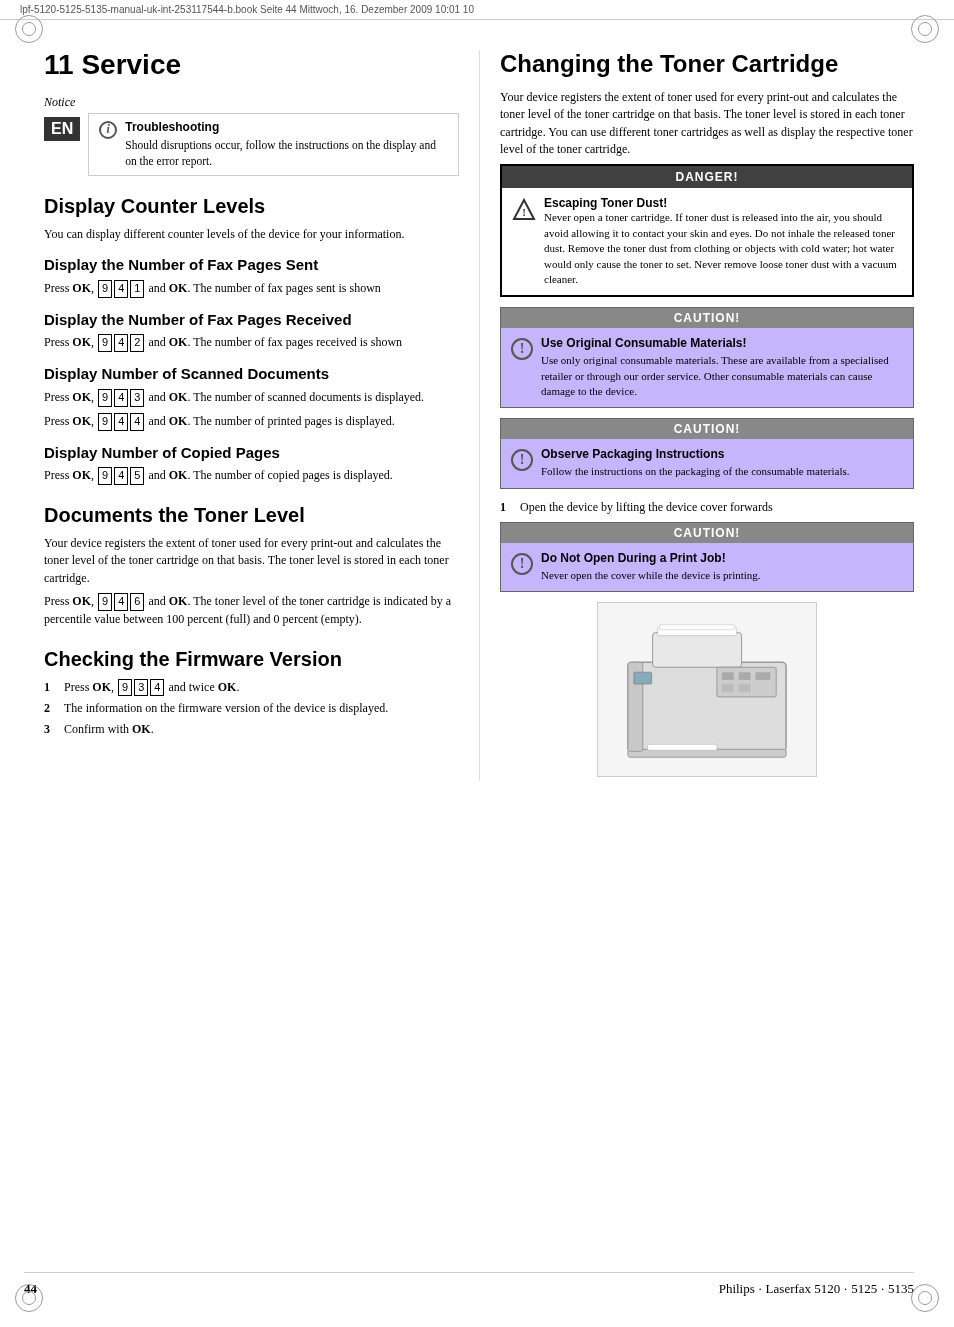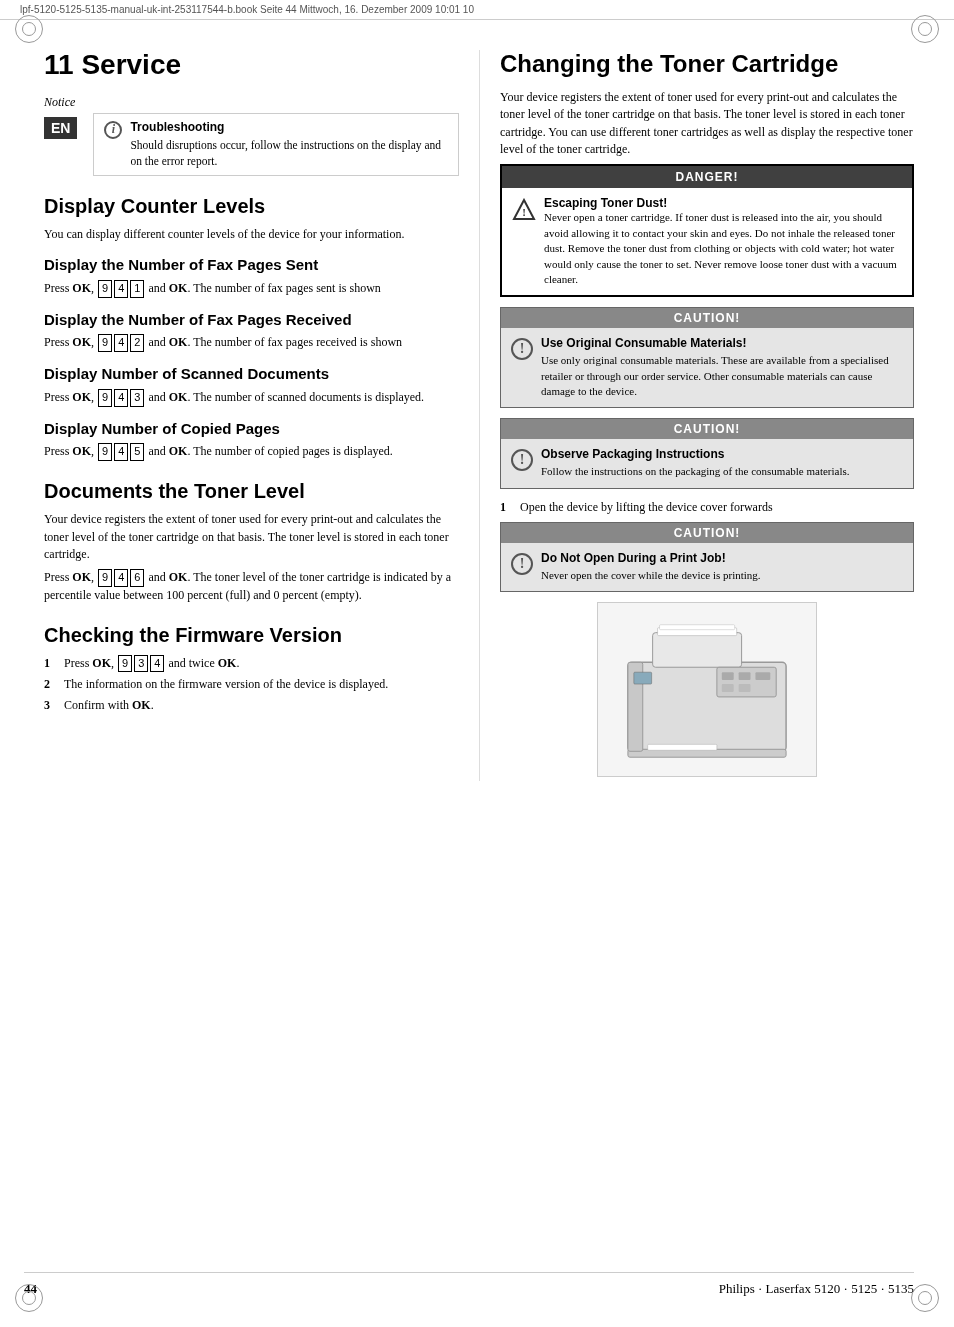--- a/index.html
+++ b/index.html
@@ -97,24 +97,24 @@
       font-style: italic;
       font-size: 12px;
       display: block;
       margin-bottom: 3px;
     }
 
     .en-badge {
       background: #333;
       color: #fff;
       font-weight: bold;
-      font-size: 14px;
+      font-size: 16px;
       font-family: Arial, sans-serif;
       padding: 3px 7px;
-      margin-right: 16px;
+      margin-right: 8px;
       margin-top: 4px;
       white-space: nowrap;
       align-self: flex-start;
     }
 
     .notice-content {
       flex: 1;
       border: 1px solid #ccc;
       padding: 6px 10px;
       background: #fff;
@@ -230,21 +230,21 @@
 
     .danger-text p {
       font-size: 11px;
       line-height: 1.4;
     }
 
     
     .caution-box {
       border: 1.5px solid #666;
       margin-bottom: 10px;
-      background: #e5e5e5;
+      background: #c4b5fd;
     }
 
     .caution-header {
       background: #888;
       color: #fff;
       text-align: center;
       font-weight: bold;
       font-size: 12px;
       font-family: Arial, sans-serif;
       padding: 3px 0;
@@ -394,20 +394,23 @@
       <h3 class="sub-section-title">Display the Number of Fax Pages Received</h3>
       <p class="body-text">
         <span>Press </span><strong>OK</strong><span>, </span><span class="key-btn">9</span><span class="key-btn">4</span><span class="key-btn">2</span><span> and </span><strong>OK</strong><span>. The number of fax pages received is shown</span>
       </p>
 
       <h3 class="sub-section-title">Display Number of Scanned Documents</h3>
       <p class="body-text">
         <span>Press </span><strong>OK</strong><span>, </span><span class="key-btn">9</span><span class="key-btn">4</span><span class="key-btn">3</span><span> and </span><strong>OK</strong><span>. The number of scanned documents is displayed.</span>
       </p>
 
+      <p class="body-text">
+        <span>Press </span><strong>OK</strong><span>, </span><span class="key-btn">9</span><span class="key-btn">4</span><span class="key-btn">4</span><span> and </span><strong>OK</strong><span>. The number of printed pages is displayed.</span>
+      </p>
 
       <h3 class="sub-section-title">Display Number of Copied Pages</h3>
       <p class="body-text">
         <span>Press </span><strong>OK</strong><span>, </span><span class="key-btn">9</span><span class="key-btn">4</span><span class="key-btn">5</span><span> and </span><strong>OK</strong><span>. The number of copied pages is displayed.</span>
       </p>
 
       <h2 class="section-title-lg">Documents the Toner Level</h2>
       <p class="body-text">Your device registers the extent of toner used for every print-out and calculates the toner level of the toner cartridge on that basis. The toner level is stored in each toner cartridge.</p>
       <p class="body-text">
         <span>Press </span><strong>OK</strong><span>, </span><span class="key-btn">9</span><span class="key-btn">4</span><span class="key-btn">6</span><span> and </span><strong>OK</strong><span>. The toner level of the toner cartridge is indicated by a percentile value between 100 percent (full) and 0 percent (empty).</span>

